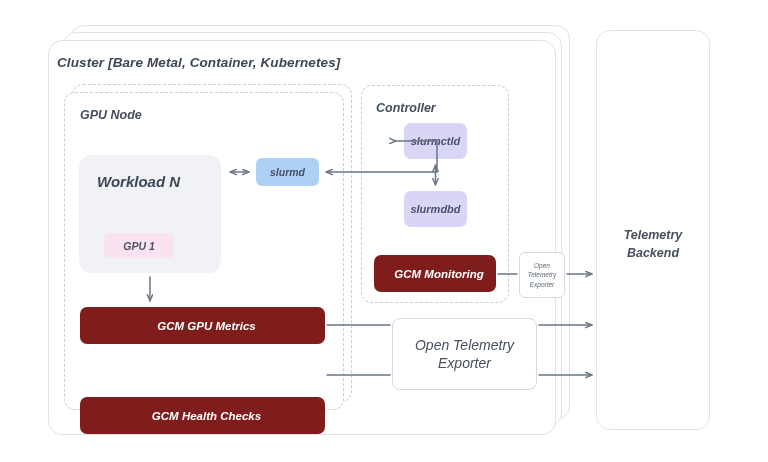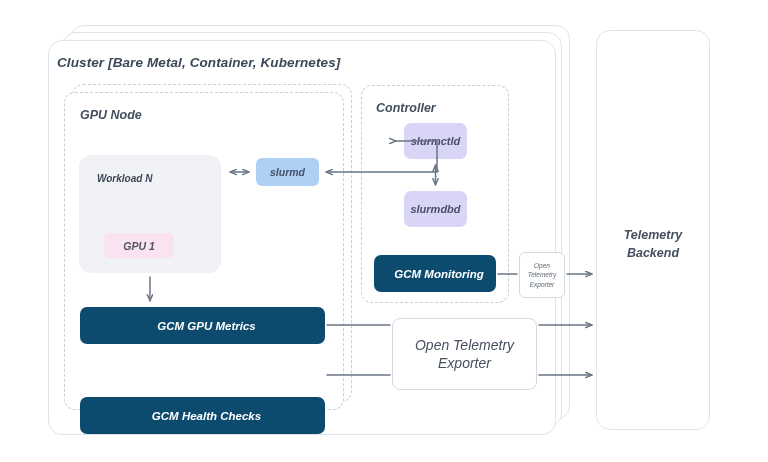--- a/index.html
+++ b/index.html
@@ -57,21 +57,21 @@
     text-align: center;
     border-radius: 7px;
   }
   .box-workload {
     background: #f1f2f6;
     border-radius: 12px;
   }
   .workload-label {
     position: absolute;
     left: 18px; top: 18px;
-    font-size: 10px;
+    font-size: 15px;
     font-weight: 700;
     color: #3c4858;
     white-space: nowrap;
   }
   .box-gpu {
     background: #fbe2f0;
     color: #4b5563;
     font-size: 10.5px;
     font-weight: 600;
     border-radius: 6px;
@@ -84,21 +84,21 @@
     border-radius: 6px;
   }
   .box-purple {
     background: #d9d5f7;
     color: #4b5068;
     font-size: 11px;
     font-weight: 600;
     border-radius: 7px;
   }
   .box-blue {
-    background: #0c4a6e;
+    background: #7f1d1d;
     color: #ffffff;
     font-size: 11.5px;
     font-weight: 700;
     border-radius: 7px;
     padding-left: 8px;
   }
   .box-outline {
     background: #ffffff;
     border: 1px solid #d5dae1;
     border-radius: 6px;

